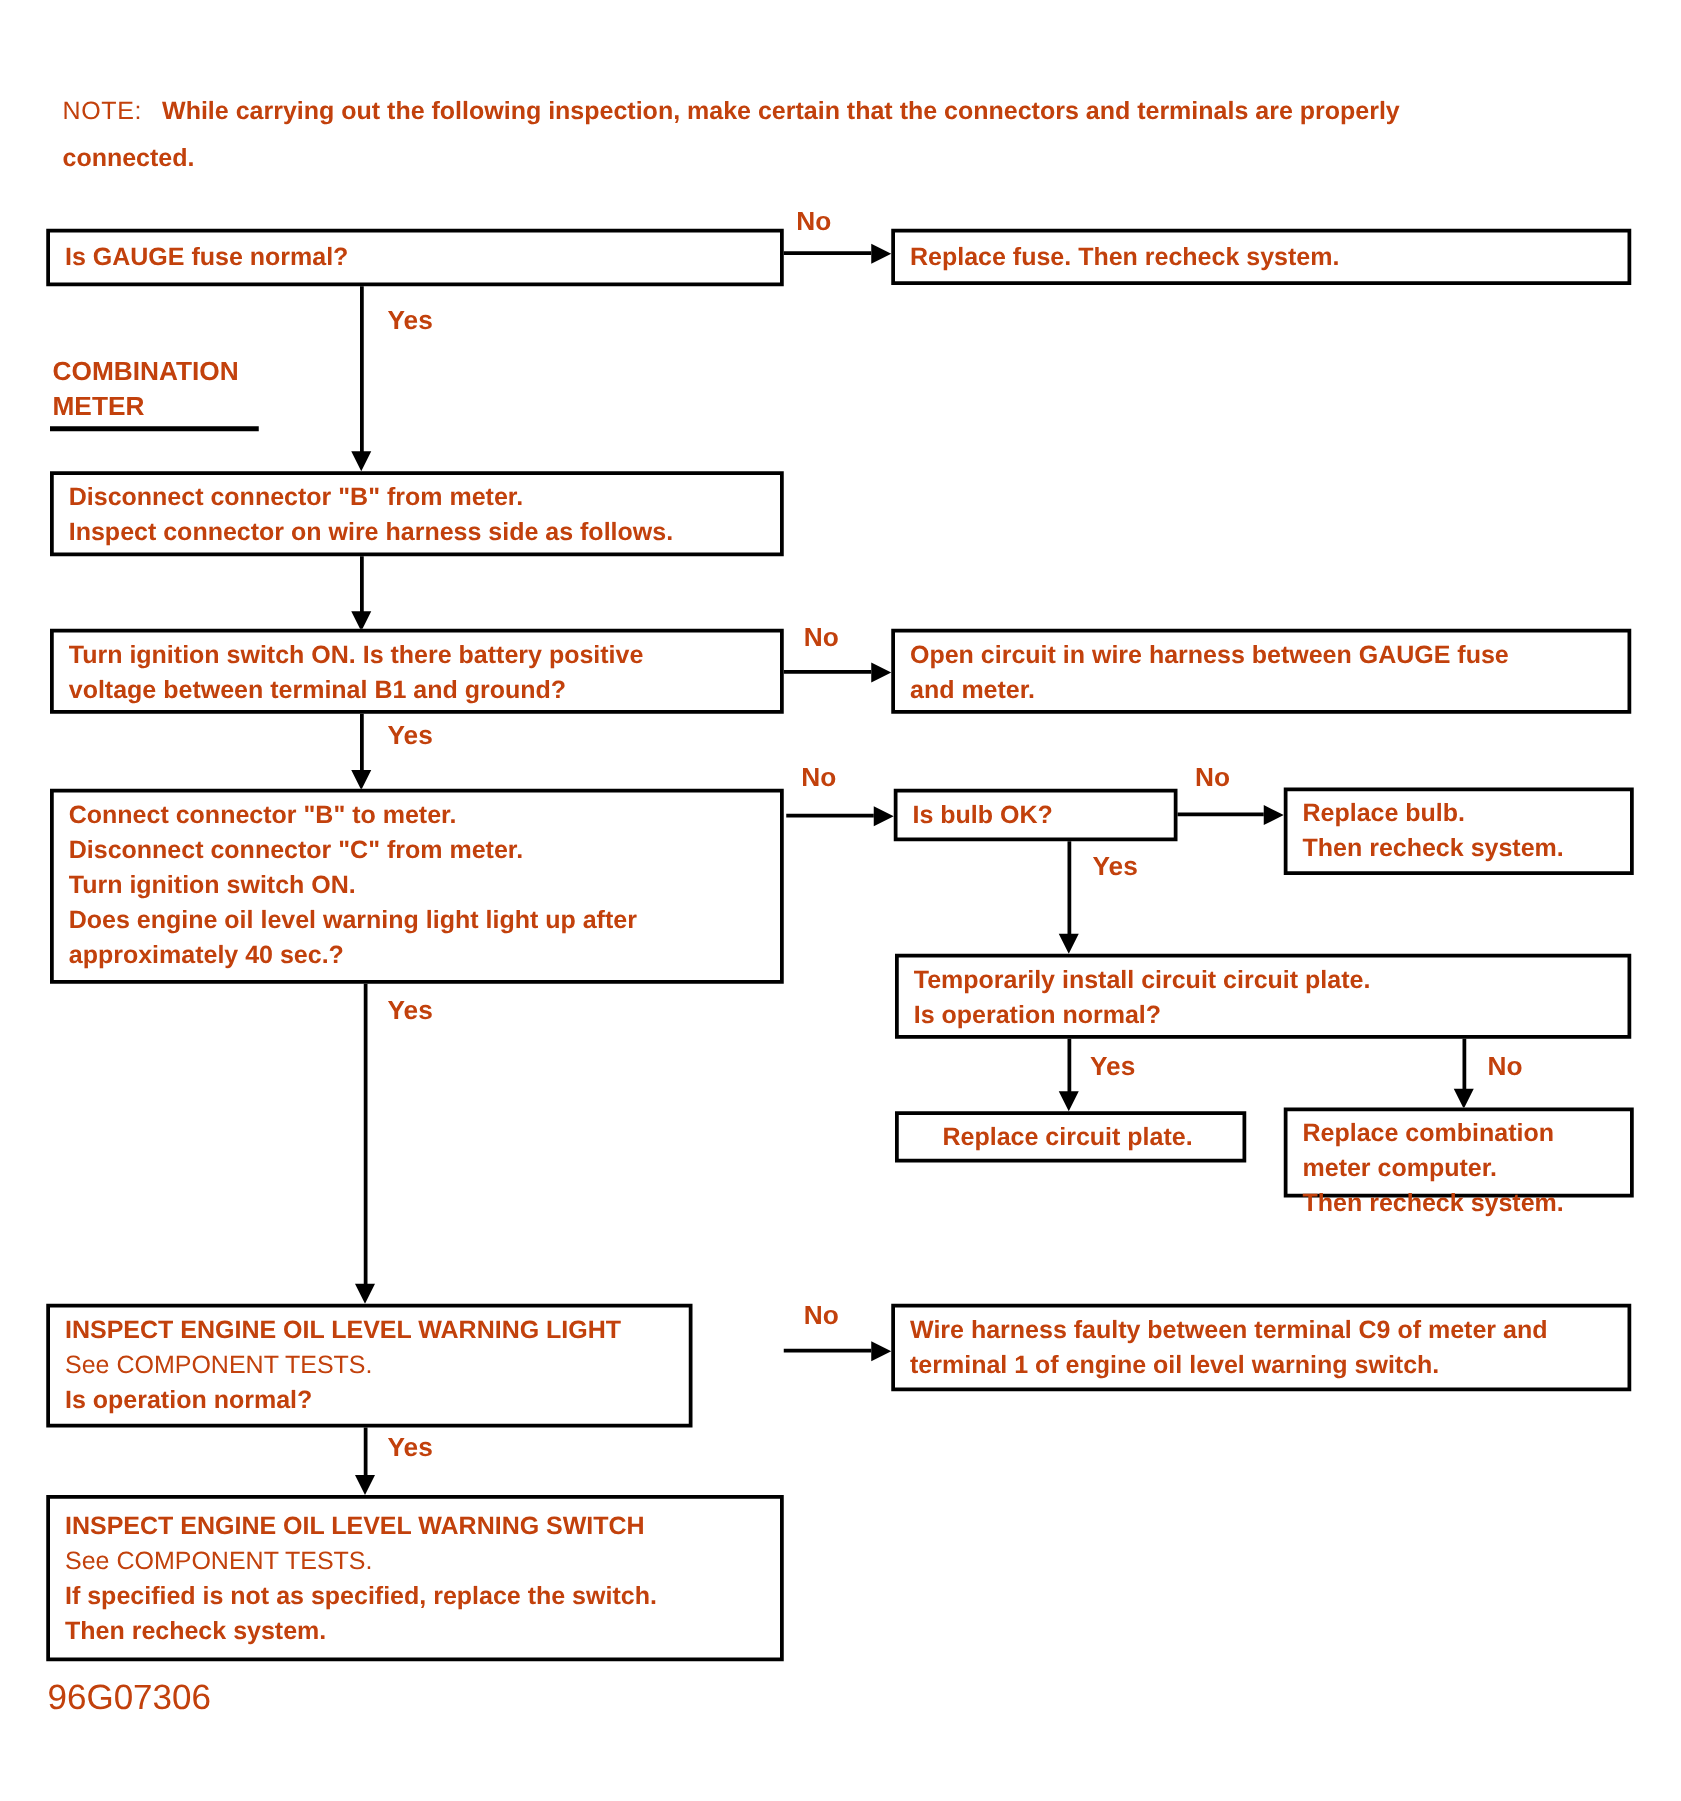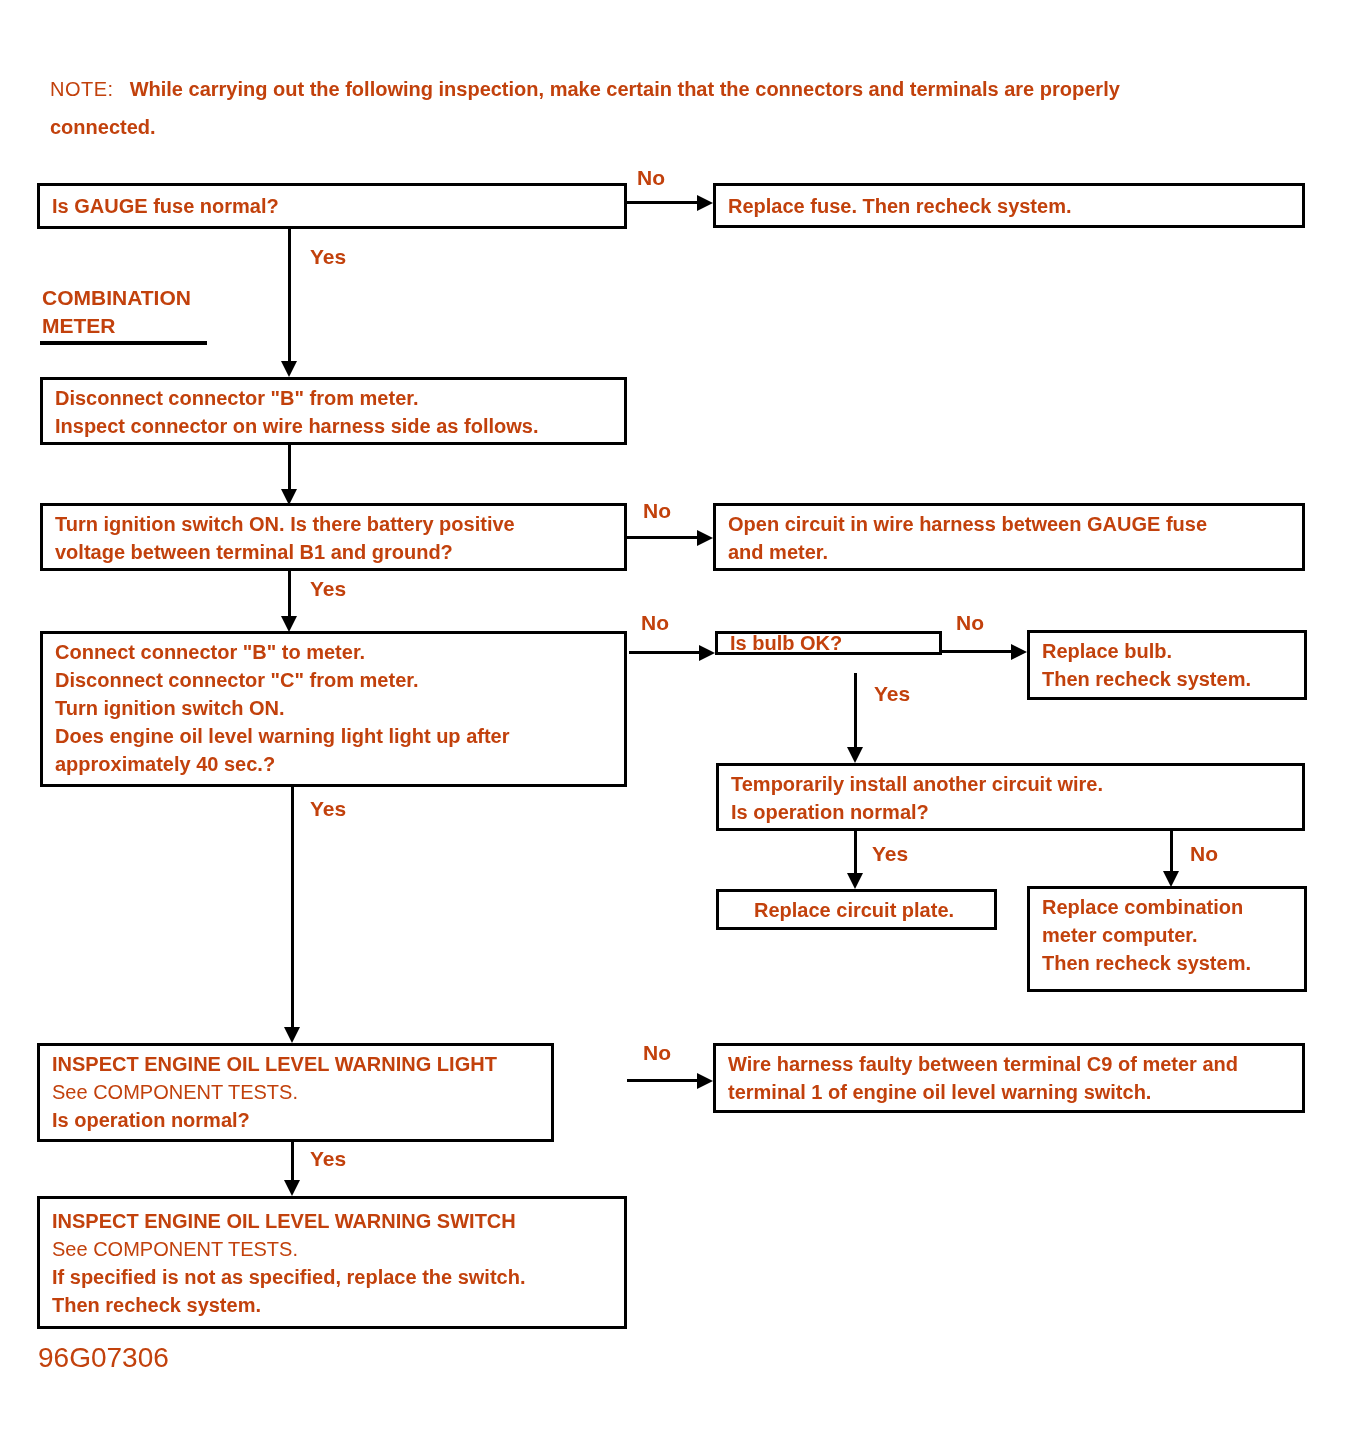--- a/index.html
+++ b/index.html
@@ -89,52 +89,52 @@
     <div>Connect connector "B" to meter.</div>
     <div>Disconnect connector "C" from meter.</div>
     <div>Turn ignition switch ON.</div>
     <div>Does engine oil level warning light light up after</div>
     <div>approximately 40 sec.?</div>
   </div>
   <div class="lbl" style="left:641px;top:611px;">No</div>
   <div class="hline" style="left:629px;top:651px;width:70px;"></div>
   <div class="ah-r" style="left:699px;top:645px;"></div>
 
-  <div class="box center" style="left:715px;top:631px;width:227px;height:24px;">
+  <div class="box center" style="left:715px;top:631px;width:227px;height:42px;">
     <span>Is bulb OK?</span>
   </div>
   <div class="lbl" style="left:956px;top:611px;">No</div>
   <div class="hline" style="left:942px;top:650px;width:69px;"></div>
   <div class="ah-r" style="left:1011px;top:644px;"></div>
   <div class="box" style="left:1027px;top:630px;width:280px;height:70px;">
     <div>Replace bulb.</div>
     <div>Then recheck system.</div>
   </div>
 
   <div class="vline" style="left:854px;top:673px;height:75px;"></div>
   <div class="ah-d" style="left:847px;top:747px;"></div>
   <div class="lbl" style="left:874px;top:682px;">Yes</div>
 
   <div class="box" style="left:716px;top:763px;width:589px;height:68px;">
-    <div>Temporarily install another circuit wire.</div>
+    <div>Temporarily install circuit circuit plate.</div>
     <div>Is operation normal?</div>
   </div>
 
   <div class="vline" style="left:854px;top:831px;height:43px;"></div>
   <div class="ah-d" style="left:847px;top:873px;"></div>
   <div class="lbl" style="left:872px;top:842px;">Yes</div>
 
   <div class="vline" style="left:1170px;top:831px;height:41px;"></div>
   <div class="ah-d" style="left:1163px;top:871px;"></div>
   <div class="lbl" style="left:1190px;top:842px;">No</div>
 
   <div class="box center" style="left:716px;top:889px;width:281px;height:41px;padding-left:35px;">
     <span>Replace circuit plate.</span>
   </div>
-  <div class="box" style="left:1027px;top:886px;width:280px;height:106px;">
+  <div class="box" style="left:1027px;top:886px;width:280px;height:72px;">
     <div>Replace combination</div>
     <div>meter computer.</div>
     <div>Then recheck system.</div>
   </div>
 
   <div class="vline" style="left:291px;top:787px;height:241px;"></div>
   <div class="ah-d" style="left:284px;top:1027px;"></div>
   <div class="lbl" style="left:310px;top:797px;">Yes</div>
 
   <div class="box" style="left:37px;top:1043px;width:517px;height:99px;">

